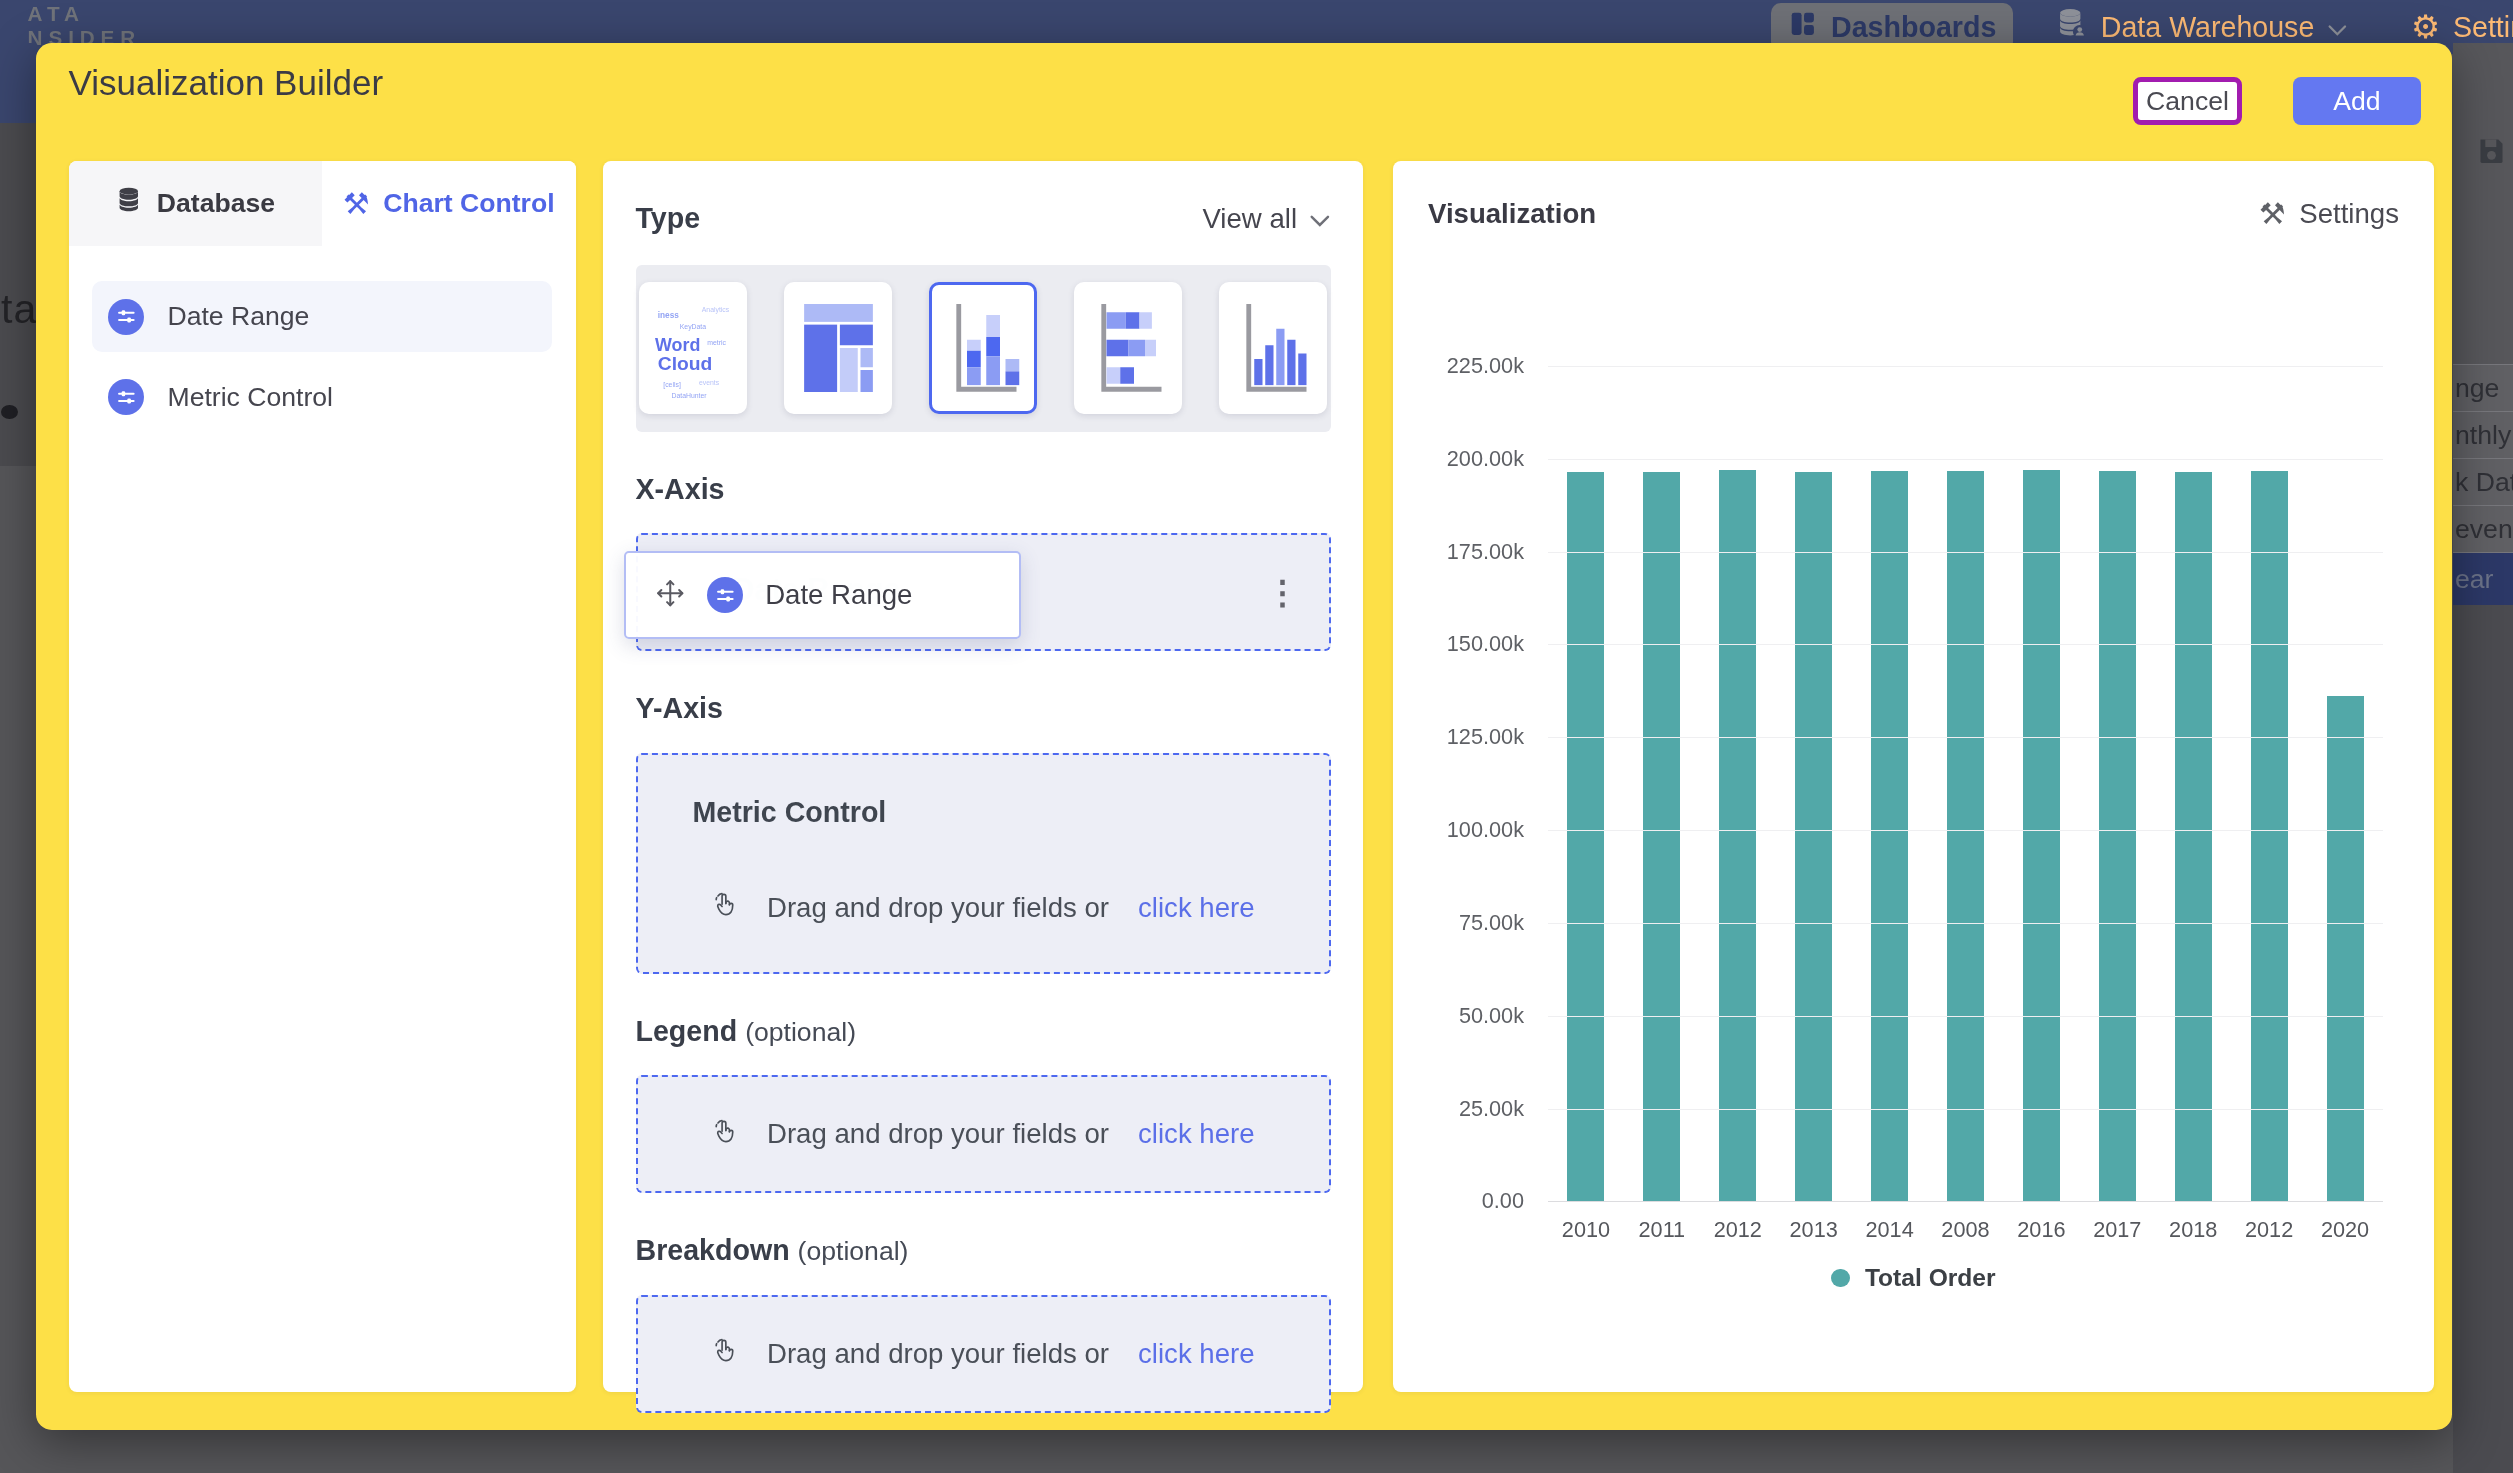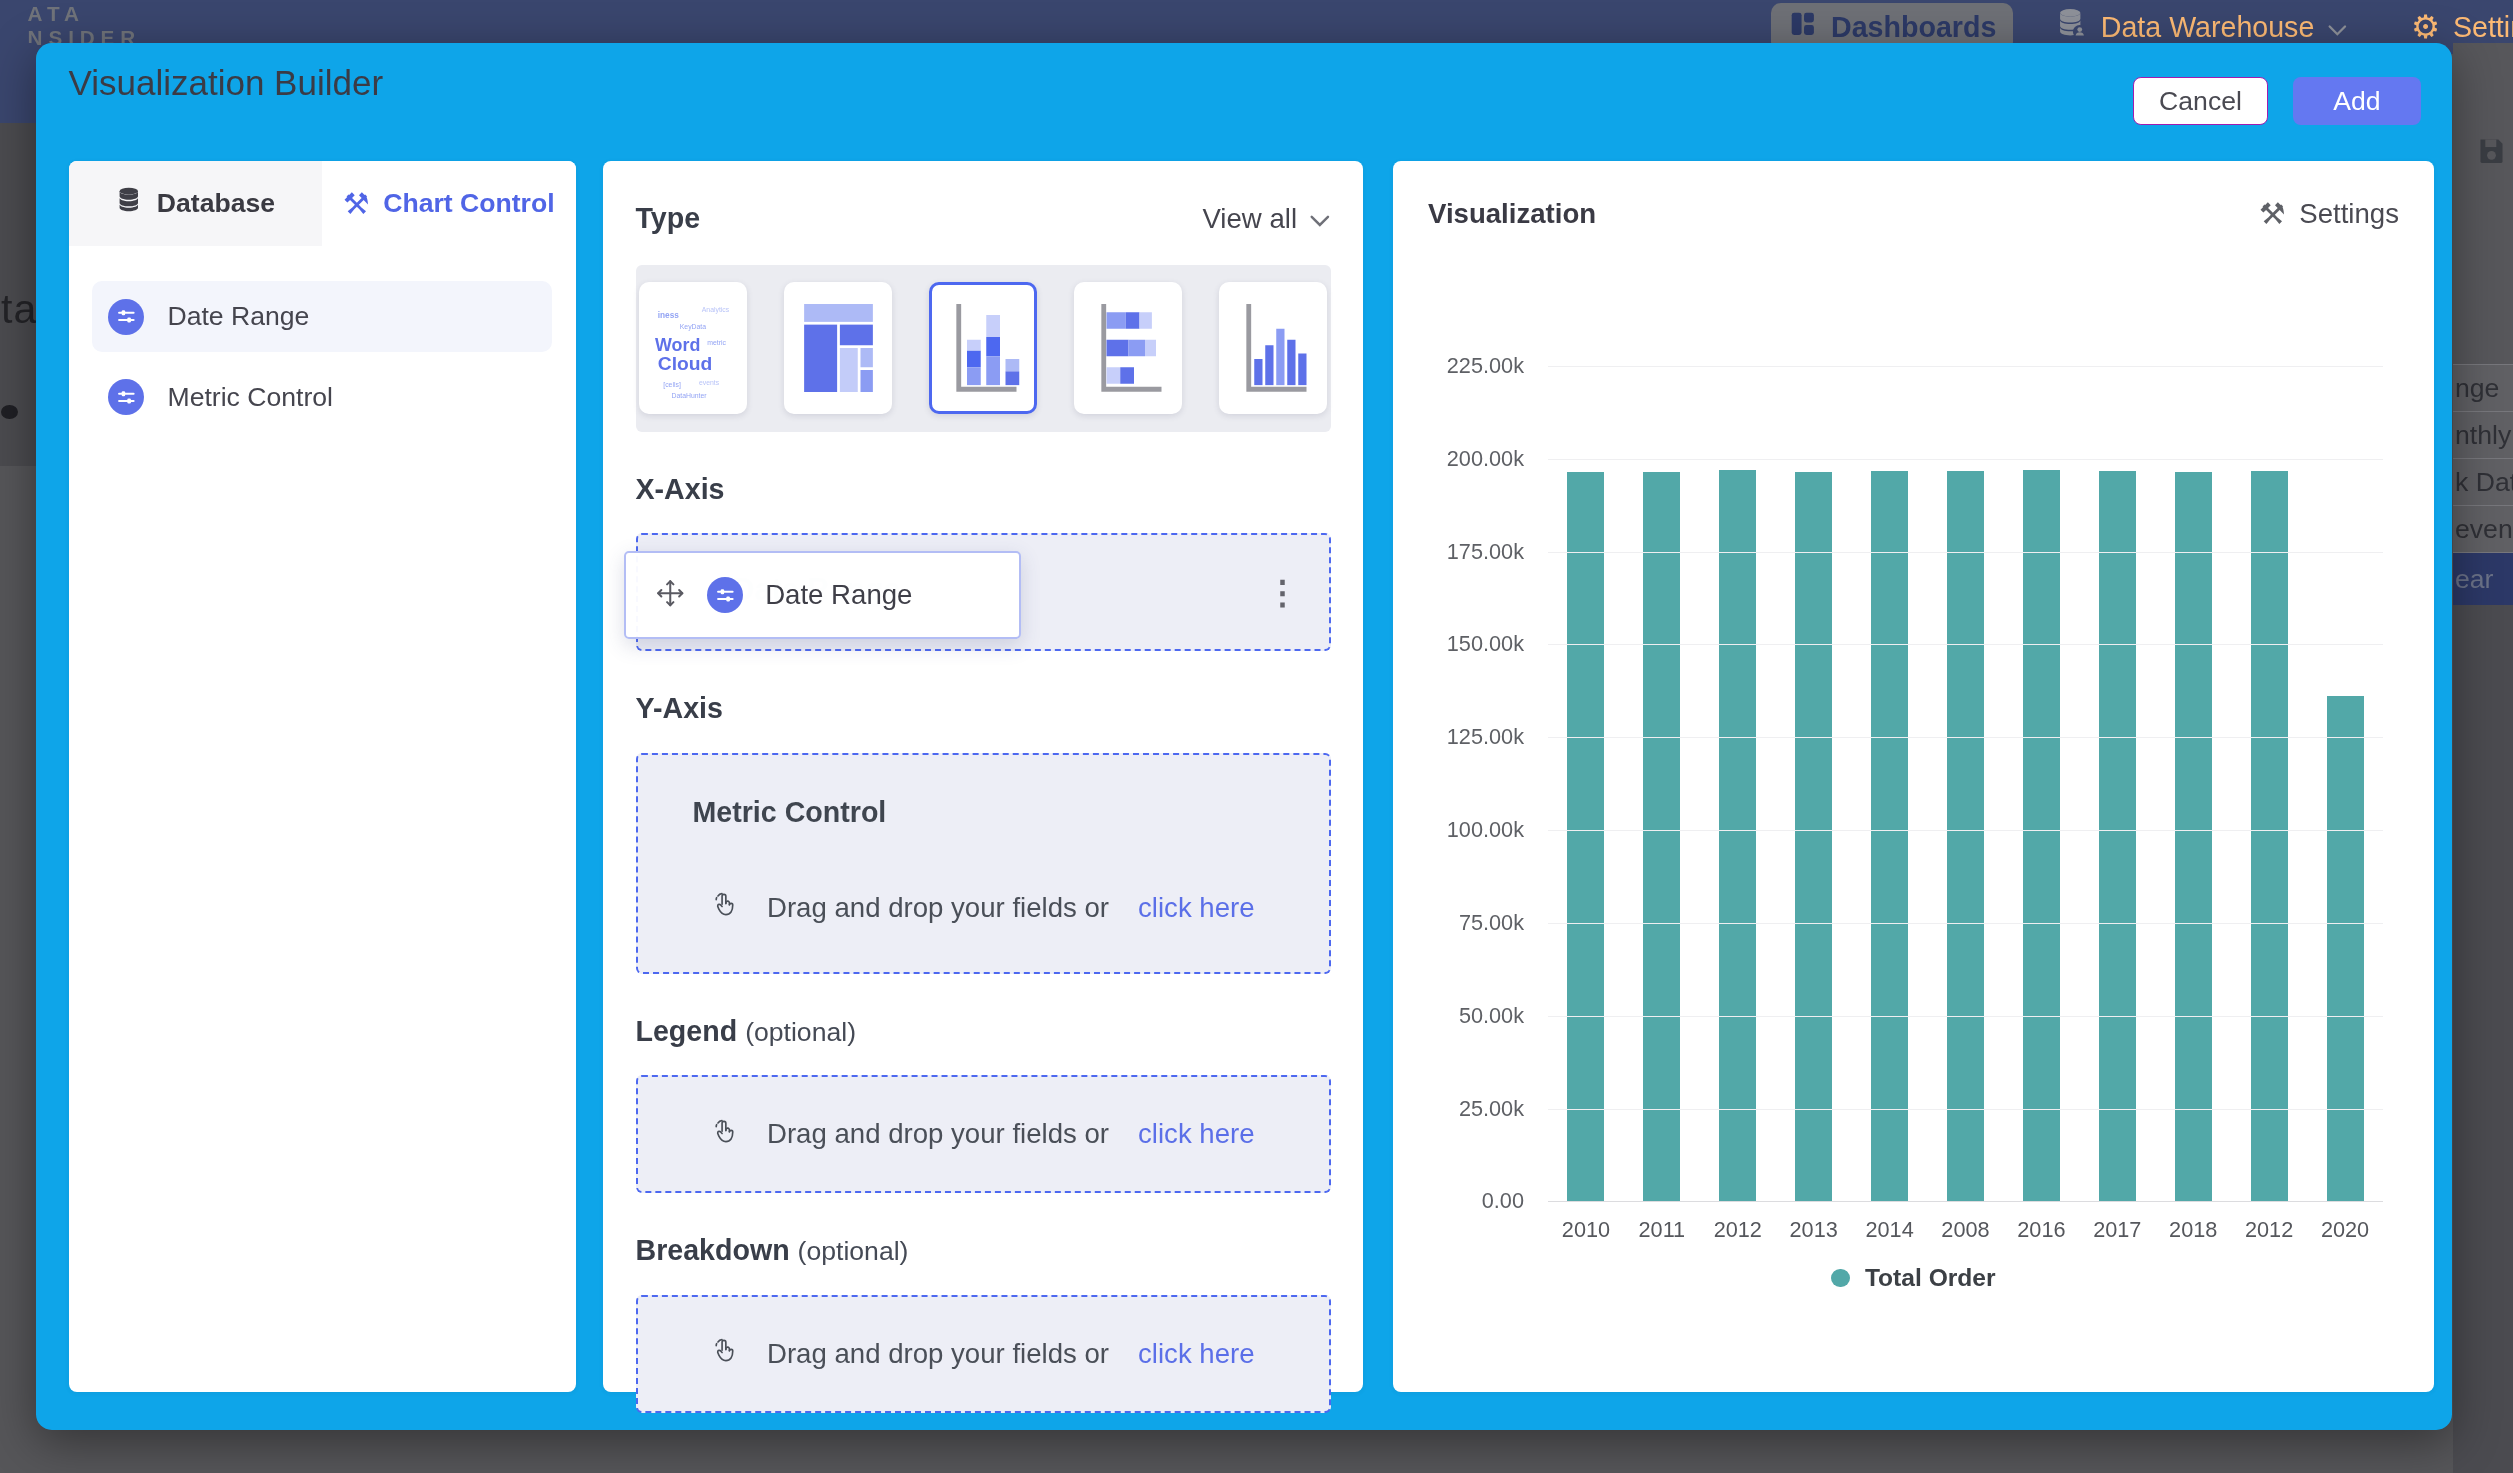--- a/index.html
+++ b/index.html
@@ -22,24 +22,24 @@
   .bg-dot { position:absolute; left:1px; top:362px; width:16.7px; height:13.8px; border-radius:50%; background:#1F1F24; }
   .bg-right { position:absolute; left:2453px; top:43px; width:61px; height:1430px; background:#4B4B50; overflow:hidden; }
   .bg-right .seg-top { position:absolute; left:0; top:0; width:61px; height:321px; background:#57575B; }
   .bg-save { position:absolute; left:21.7px; top:91px; }
   .bg-menu { position:absolute; left:0; top:321px; width:61px; }
   .dd-item { height:47px; background:#606064; color:#2F3036; font-size:26.6px; display:flex; align-items:center; border-top:1px solid #77777C; padding-left:2px; overflow:hidden; white-space:nowrap; }
   .dd-item.selected { background:#2C3867; color:#6B7288; height:53px; }
   .bg-bottom { position:absolute; left:36px; top:1430px; width:2416px; height:43px; background:#565659; }
 
   
-  .modal { position:absolute; left:36px; top:43px; width:2416px; height:1387px; background:#0ea5e9; border-radius:15.8px; box-shadow:0 11.8px 47px rgba(0,0,0,.4); }
+  .modal { position:absolute; left:36px; top:43px; width:2416px; height:1387px; background:#fde047; border-radius:15.8px; box-shadow:0 11.8px 47px rgba(0,0,0,.4); }
   .modal-title { position:absolute; left:32.5px; top:19.7px; font-size:35px; color:#3B3B45; }
   .btn { position:absolute; top:34px; height:48px; border-radius:7.9px; display:flex; align-items:center; justify-content:center; font-size:26.6px; cursor:pointer; }
-  .btn-cancel { left:2097px; width:135px; background:#FFFFFF; border:1px solid #a21caf; color:#4A4A52; }
+  .btn-cancel { left:2097px; width:109px; background:#FFFFFF; border:5px solid #a21caf; color:#4A4A52; }
   .btn-add { left:2257px; width:128px; background:#6478F1; color:#FFFFFF; }
 
   .panel { position:absolute; top:118px; height:1231px; background:#FFFFFF; border-radius:7.9px; box-shadow:0 1px 4.9px rgba(45,45,70,.07); }
   .panel-left { left:32.5px; width:507px; }
   .panel-mid { left:567px; width:760px; }
   .panel-right { left:1357px; width:1041px; }
 
   
   .tabs { display:flex; height:85px; }
   .tab { flex:1; display:flex; align-items:center; justify-content:center; gap:13.8px; font-size:26.6px; font-weight:bold; cursor:pointer; }

